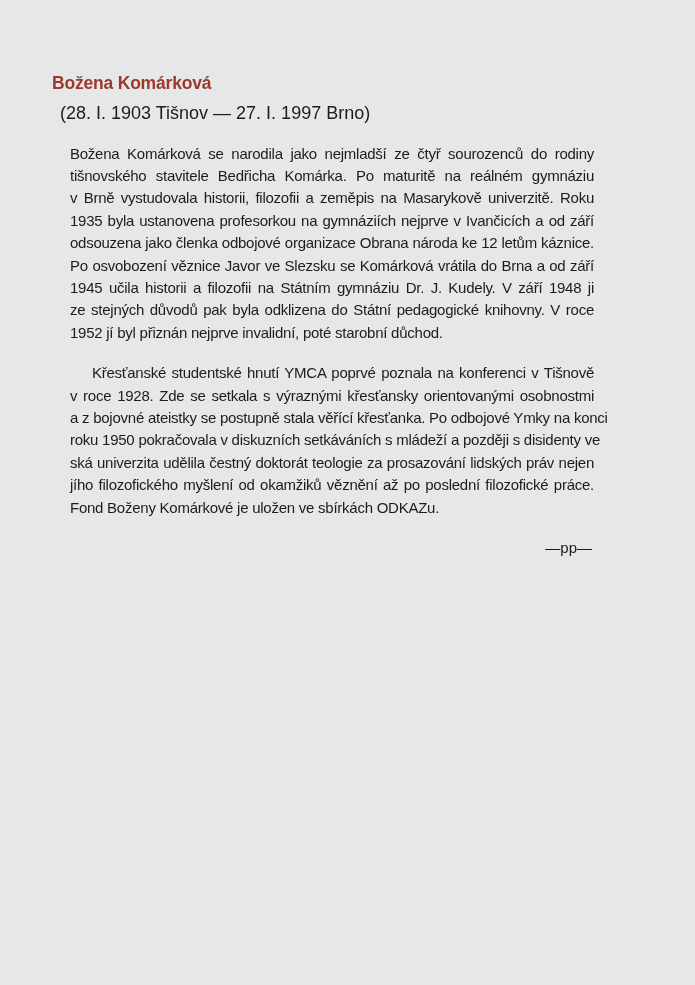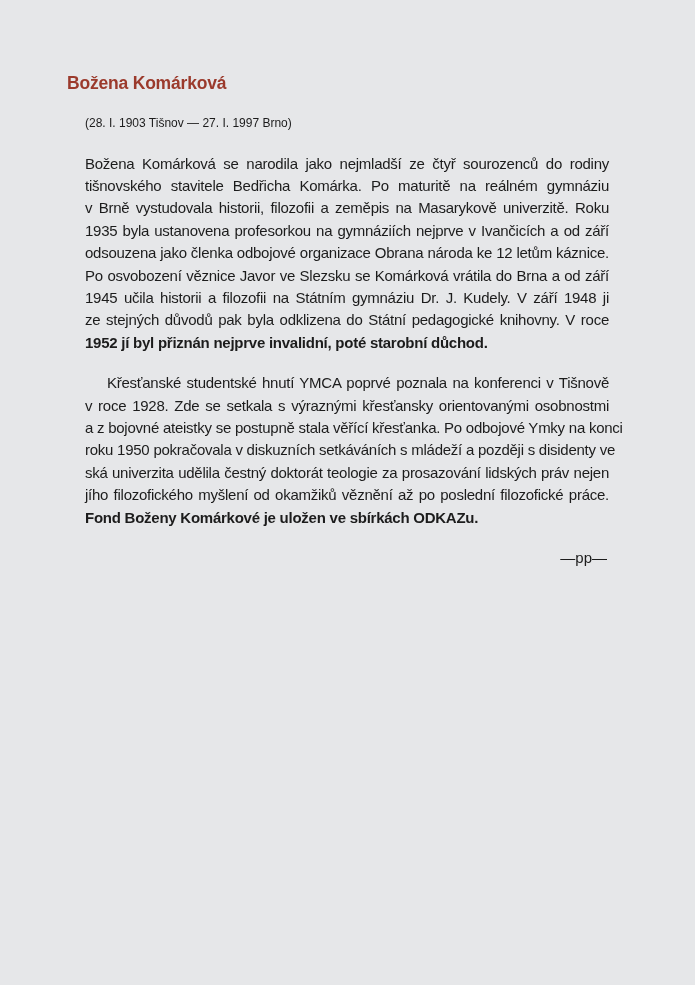--- a/index.html
+++ b/index.html
@@ -10,53 +10,52 @@
     body {
       width: 695px;
       height: 985px;
       position: relative;
       overflow: hidden;
       font-family: "Liberation Sans", "DejaVu Sans", sans-serif;
       color: #1c1c1c;
     }
     .entry {
       position: absolute;
-      left: 67px;
+      left: 52px;
       top: 72px;
       width: 560px;
     }
     .title {
       font-size: 17.5px;
       font-weight: bold;
       line-height: 22px;
       letter-spacing: -0.2px;
       margin: 0;
       color: #9b3a2c;
     }
     .dates {
-      font-size: 12px;
+      font-size: 18px;
       line-height: 22.5px;
-      margin: 18px;
+      margin: 8px;
       white-space: nowrap;
     }
     .para {
       font-size: 15px;
       line-height: 22.4px;
       margin: 18px;
       letter-spacing: -0.25px;
     }
     .line {
       display: block;
       white-space: nowrap;
       text-align: justify;
       text-align-last: justify;
     }
     .line.last {
       text-align-last: left;
-      font-weight: bold;
     }
     .indent {
       padding-left: 22px;
     }
     .signature {
       font-size: 15px;
       line-height: 22.4px;
       text-align: right;
       margin: 18px;
       padding-right: 2px;

